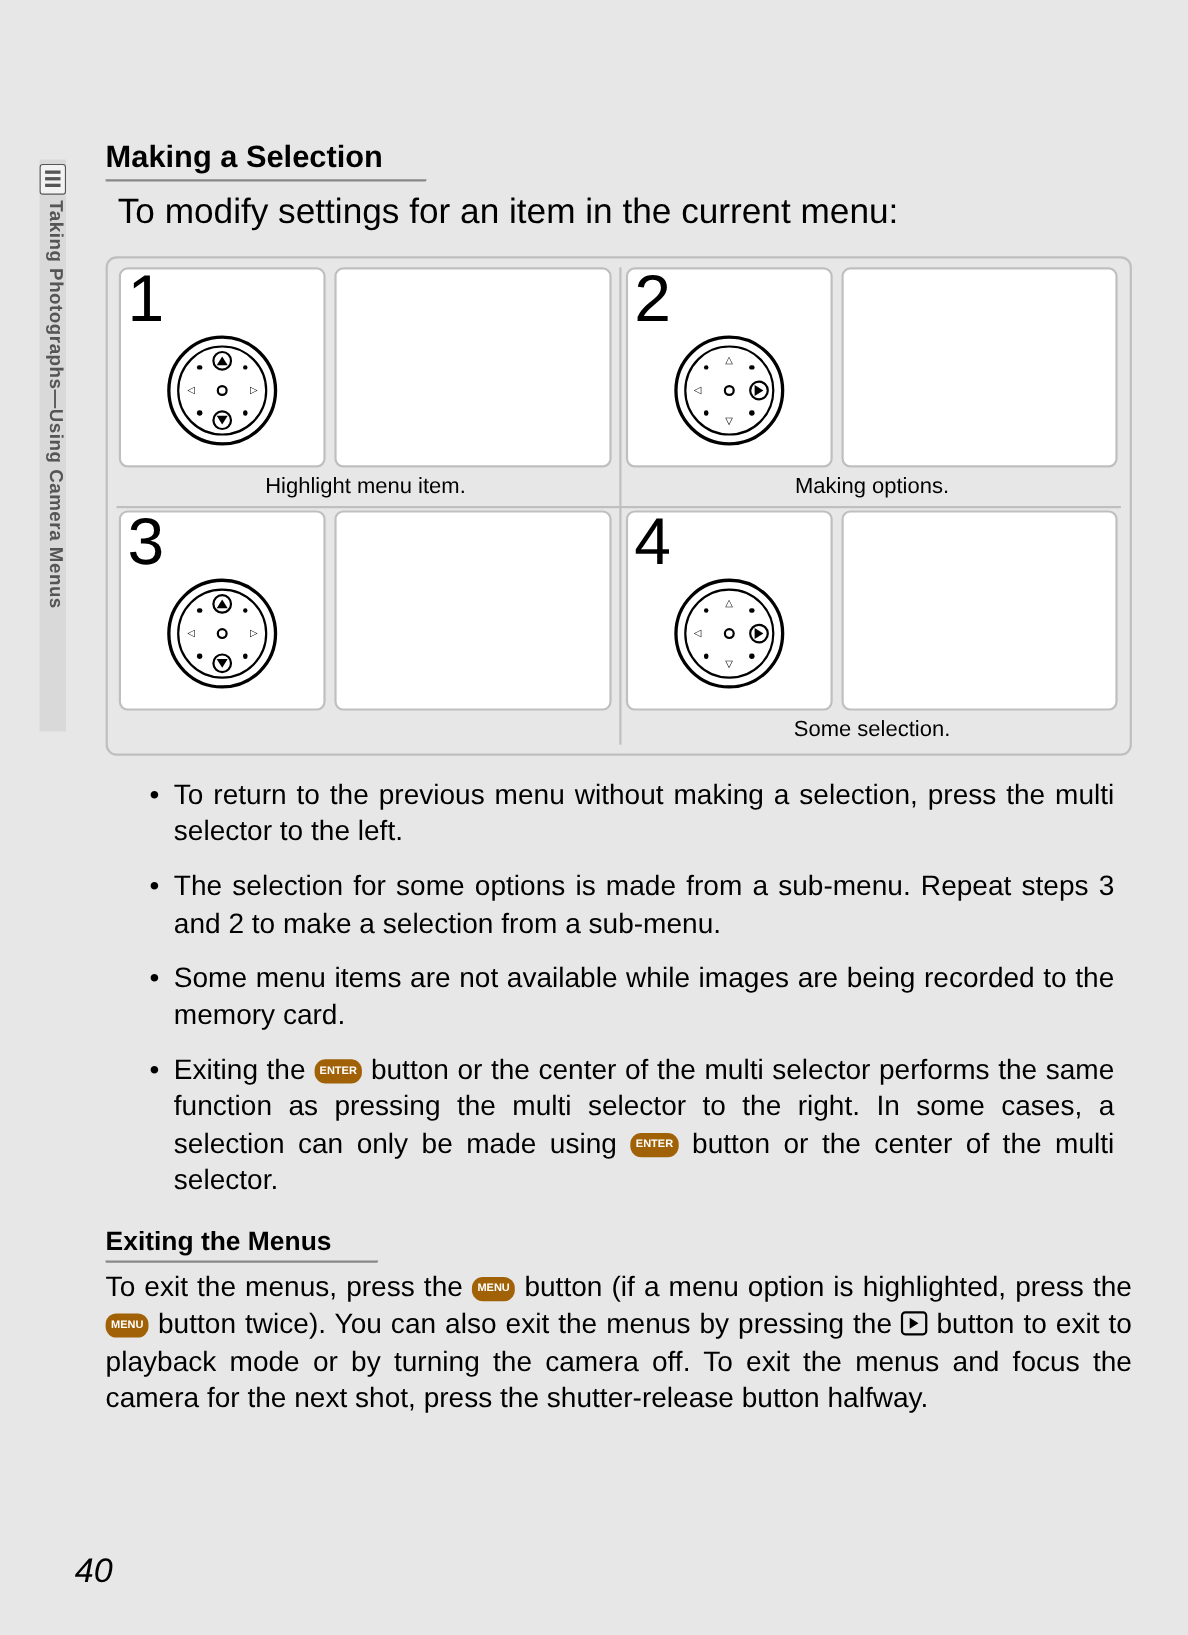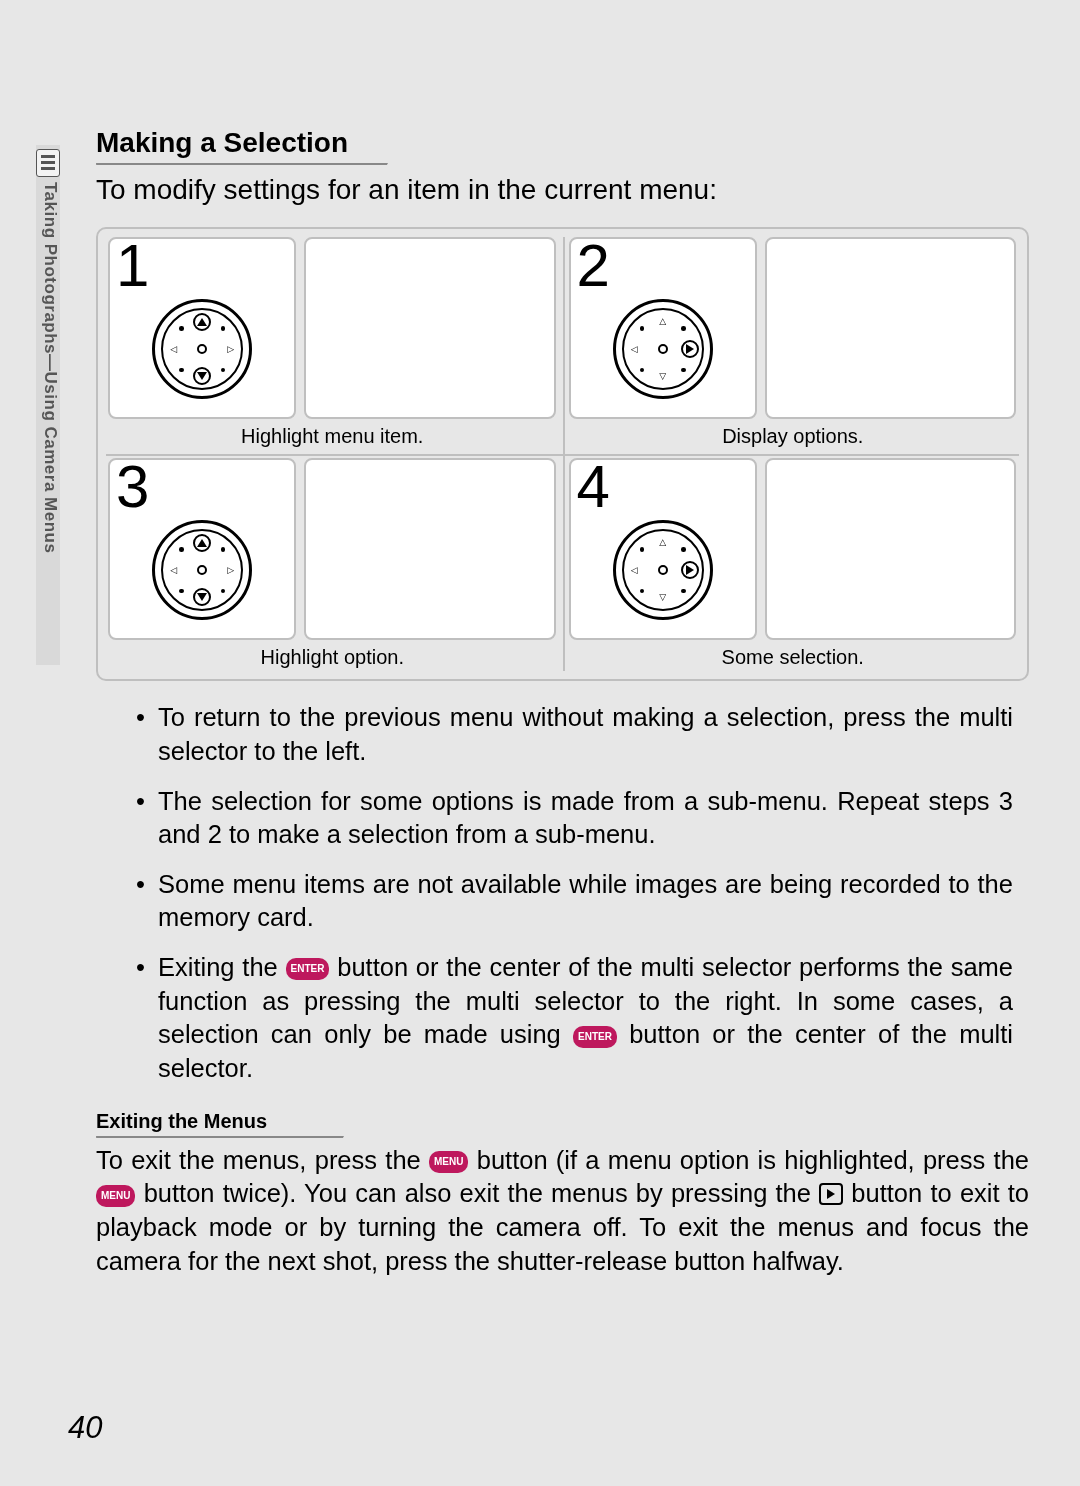--- a/index.html
+++ b/index.html
@@ -6,21 +6,21 @@
   body { width: 1080px; height: 1486px; background: #e7e7e7; font-family: "Segoe UI", Arial, sans-serif; color: #000; position: relative; }
   .top-band { width: 100%; height: 125px; background: #e7e7e7; }
   .page { position: absolute; left: 0; top: 0; width: 1080px; height: 1486px; padding: 125px 51px 40px 68px; }
   .side-tab { position: absolute; left: 36px; top: 145px; width: 24px; height: 520px; background: #d9d9d9; }
   .side-icon { position: absolute; left: 36px; top: 149px; width: 24px; height: 28px; border: 1.6px solid #555; border-radius: 3px; background: #f3f3f3; }
   .side-icon::before { content: ""; position: absolute; left: 4px; top: 5px; right: 4px; height: 3px; background: #555; box-shadow: 0 6px 0 #555, 0 12px 0 #555; }
   .side-text { position: absolute; left: 36px; top: 182px; width: 24px; font-size: 17px; font-weight: 700; color: #555; writing-mode: vertical-rl; text-orientation: mixed; letter-spacing: 0.5px; text-align: left; }
   .content { margin-left: 28px; }
   .h1 { font-size: 28px; font-weight: 700; line-height: 1.3; }
   .rule { border-top: 2px solid #888; border-bottom: 0; margin-top: 2px; margin-bottom: 6px; }
-  .lead { font-size: 28px; line-height: 1.35; }
+  .lead { font-size: 32px; line-height: 1.35; margin-left: 11px; }
   .steps-frame { border: 2px solid #bfbfbf; border-radius: 10px; margin-top: 18px; padding: 4px; }
   .grid2 { display: grid; grid-template-columns: 1fr 1fr; }
   .step-cell { padding: 4px 6px 4px 6px; }
   .step-row { display: flex; gap: 8px; height: 182px; align-items: stretch; }
   .img-box { border: 2px solid #bfbfbf; border-radius: 8px; flex: 0 0 46%; position: relative; background: #fff; }
   .img-box.big { flex: 0 0 56%; }
   .img-box.small { flex: 0 0 42%; }
   .step-num { position: absolute; left: 6px; top: -8px; font-size: 60px; font-weight: 400; font-family: "Arial Narrow", Arial, sans-serif; }
   .caption { text-align: center; font-size: 20px; margin: 6px 0 2px; }
   .divider-v { position: absolute; left: 50%; top: 8px; bottom: 8px; width: 2px; background: #bfbfbf; }
@@ -38,23 +38,23 @@
   .dot.tl{ left:24px; top:24px;} .dot.tr{ right:24px; top:24px;} .dot.bl{ left:24px; bottom:24px;} .dot.br{ right:24px; bottom:24px;}
   .ring-up   { position:absolute; left:50%; top:11px;    transform:translateX(-50%); width:18px; height:18px; border:2px solid #000; border-radius:50%; background:#fff; display:flex; align-items:center; justify-content:center;}
   .ring-down { position:absolute; left:50%; bottom:11px; transform:translateX(-50%); width:18px; height:18px; border:2px solid #000; border-radius:50%; background:#fff; display:flex; align-items:center; justify-content:center;}
   .ring-right{ position:absolute; right:11px; top:50%;   transform:translateY(-50%); width:18px; height:18px; border:2px solid #000; border-radius:50%; background:#fff; display:flex; align-items:center; justify-content:center;}
   .ru::before{content:"";border-left:5px solid transparent;border-right:5px solid transparent;border-bottom:8px solid #000;}
   .rd::before{content:"";border-left:5px solid transparent;border-right:5px solid transparent;border-top:8px solid #000;}
   .rr::before{content:"";border-top:5px solid transparent;border-bottom:5px solid transparent;border-left:8px solid #000;}
   .bullets { margin-top: 20px; padding-left: 40px; }
   .bullets li { font-size: 25.5px; line-height: 1.32; padding-left: 6px; margin: 16px; text-align: justify; }
   .bullets li::marker { content: "• "; }
-  .h2 { font-size: 20px; font-weight: 700; margin-top: 22px; line-height: 1.3; }
+  .h2 { font-size: 24px; font-weight: 700; margin-top: 22px; line-height: 1.3; }
   .para { font-size: 25.5px; line-height: 1.32; text-align: justify; }
-  .icon-pill { display: inline-flex; align-items: center; justify-content: center; background: #be185d; color: #fff; border-radius: 10px; height: 22px; padding: 0 5px; font-size: 10px; font-weight: 700; vertical-align: middle; line-height: 1; }
+  .icon-pill { display: inline-flex; align-items: center; justify-content: center; background: #a16207; color: #fff; border-radius: 10px; height: 22px; padding: 0 5px; font-size: 10px; font-weight: 700; vertical-align: middle; line-height: 1; }
   .icon-play { display: inline-flex; align-items: center; justify-content: center; width: 24px; height: 22px; border: 2.5px solid #000; border-radius: 4px; vertical-align: middle; position: relative; top: -2px; }
   .icon-play::before { content:""; border-top:5px solid transparent; border-bottom:5px solid transparent; border-left:8px solid #000; }
   .page-num { position: absolute; left: 68px; bottom: 40px; font-size: 31px; font-style: italic; font-weight: 400; }
 </style>
 </head>
 <body>
 
 <div class="top-band"></div>
 
 <div class="side-tab"></div>
@@ -104,42 +104,41 @@
                   <span class="tri left">◁</span>
                 <span class="ring-right rr"></span>
                 <span class="dot tl"></span>
                   <span class="dot tr"></span>
                   <span class="dot bl"></span>
                   <span class="dot br"></span>
               </div>
             </div>
             <div class="img-box big"></div>
           </div>
-          <div class="caption">Display options.</div>
+          <div class="caption">Making options.</div>
         </div>
 
         <div class="step-cell">
           <div class="step-row">
             <div class="img-box small rel">
               <div class="step-num">3</div>
               <div class="dial">
                 <div class="center"></div>
                 <span class="ring-up ru"></span>
                   <span class="ring-down rd"></span>
                 <span class="tri left">◁</span>
                   <span class="tri right">▷</span>
                 <span class="dot tl"></span>
                   <span class="dot tr"></span>
                   <span class="dot bl"></span>
                   <span class="dot br"></span>
               </div>
             </div>
             <div class="img-box big"></div>
           </div>
-          <div class="caption">Highlight option.</div>
         </div>
 
         <div class="step-cell">
           <div class="step-row">
             <div class="img-box small rel">
               <div class="step-num">4</div>
               <div class="dial">
                 <div class="center"></div>
                 <span class="tri up">△</span>
                   <span class="tri down">▽</span>

